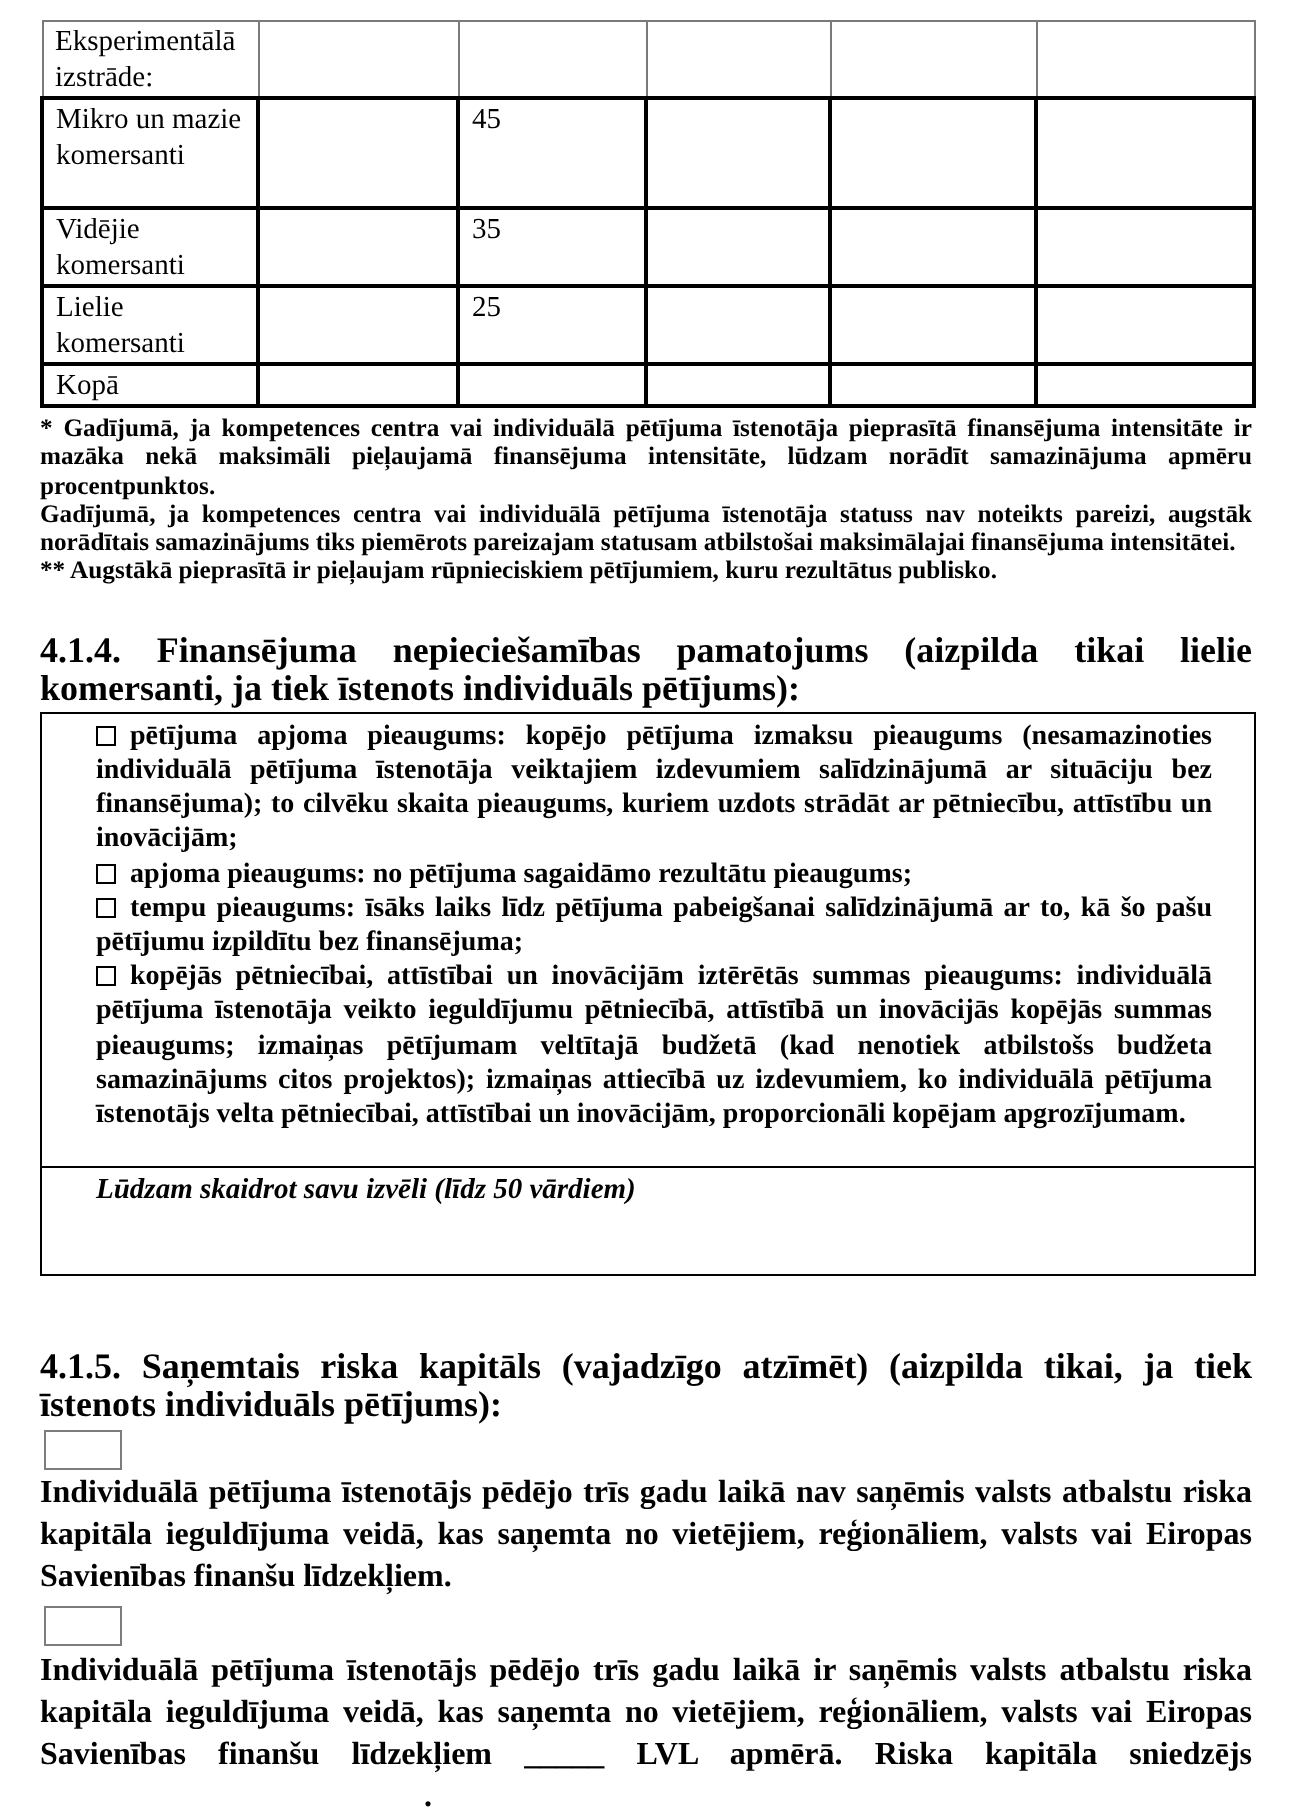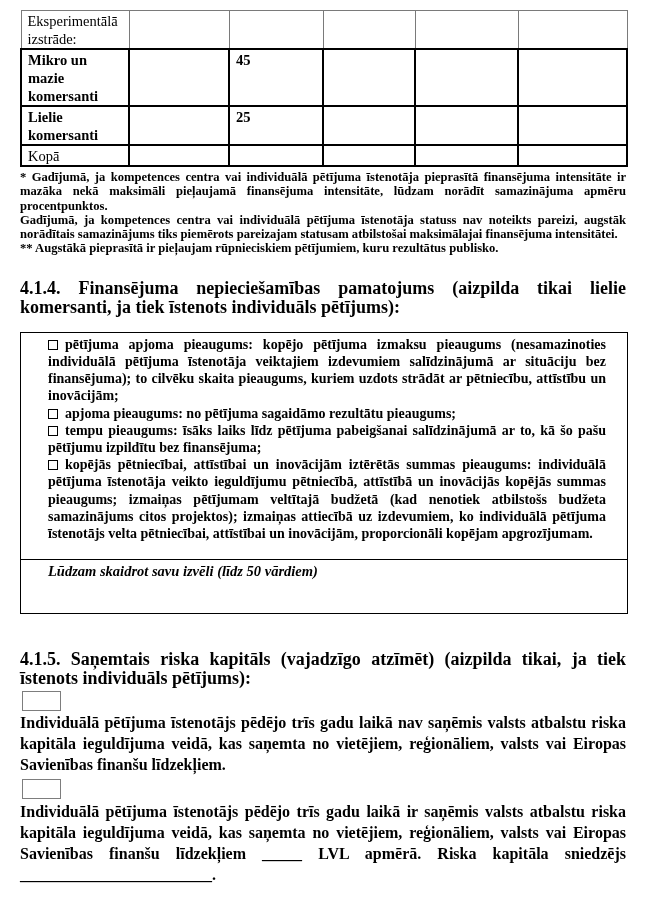--- a/index.html
+++ b/index.html
@@ -17,21 +17,21 @@
     border-collapse: collapse;
     table-layout: fixed;
     width: 606px;
   }
   table.grid td {
     border: 2px solid #000000;
     vertical-align: top;
     padding: 1px 5px 0 6px;
     font-size: 14.5px;
     line-height: 18px;
-    font-weight: bold;
+    font-weight: normal;
     overflow: hidden;
   }
   tr.row-light td {
     border-width: 1px;
     border-color: #7a7a7a;
     font-weight: normal;
   }
   tr.row-plain td { font-weight: normal; }
   td.val { font-weight: normal; }
 
@@ -52,21 +52,21 @@
     line-height: 19.5px;
     font-weight: bold;
     text-align: justify;
     width: 606px;
   }
   .heading.h414 { margin-top: 23px; }
   .heading.h415 { margin-top: 36px; }
 
   
   .options-box {
-    margin-top: 14px;
+    margin-top: 1px;
     width: 608px;
     border: 1px solid #000000;
   }
   .options-area {
     padding: 3px 21px 2px 27px;
     min-height: 226px;
   }
   .opt {
     font-size: 14px;
     line-height: 17.2px;
@@ -135,20 +135,28 @@
       </tr>
       <tr style="height:55px">
         <td>Mikro un mazie komersanti</td>
         <td class="val"></td>
         <td class="val">45</td>
         <td class="val"></td>
         <td class="val"></td>
         <td class="val"></td>
       </tr>
       <tr style="height:38px">
+        <td>Vidējie komersanti</td>
+        <td class="val"></td>
+        <td class="val">35</td>
+        <td class="val"></td>
+        <td class="val"></td>
+        <td class="val"></td>
+      </tr>
+      <tr style="height:38px">
         <td>Lielie komersanti</td>
         <td class="val"></td>
         <td class="val">25</td>
         <td class="val"></td>
         <td class="val"></td>
         <td class="val"></td>
       </tr>
       <tr class="row-plain" style="height:19px">
         <td>Kopā</td>
         <td class="val"></td>

